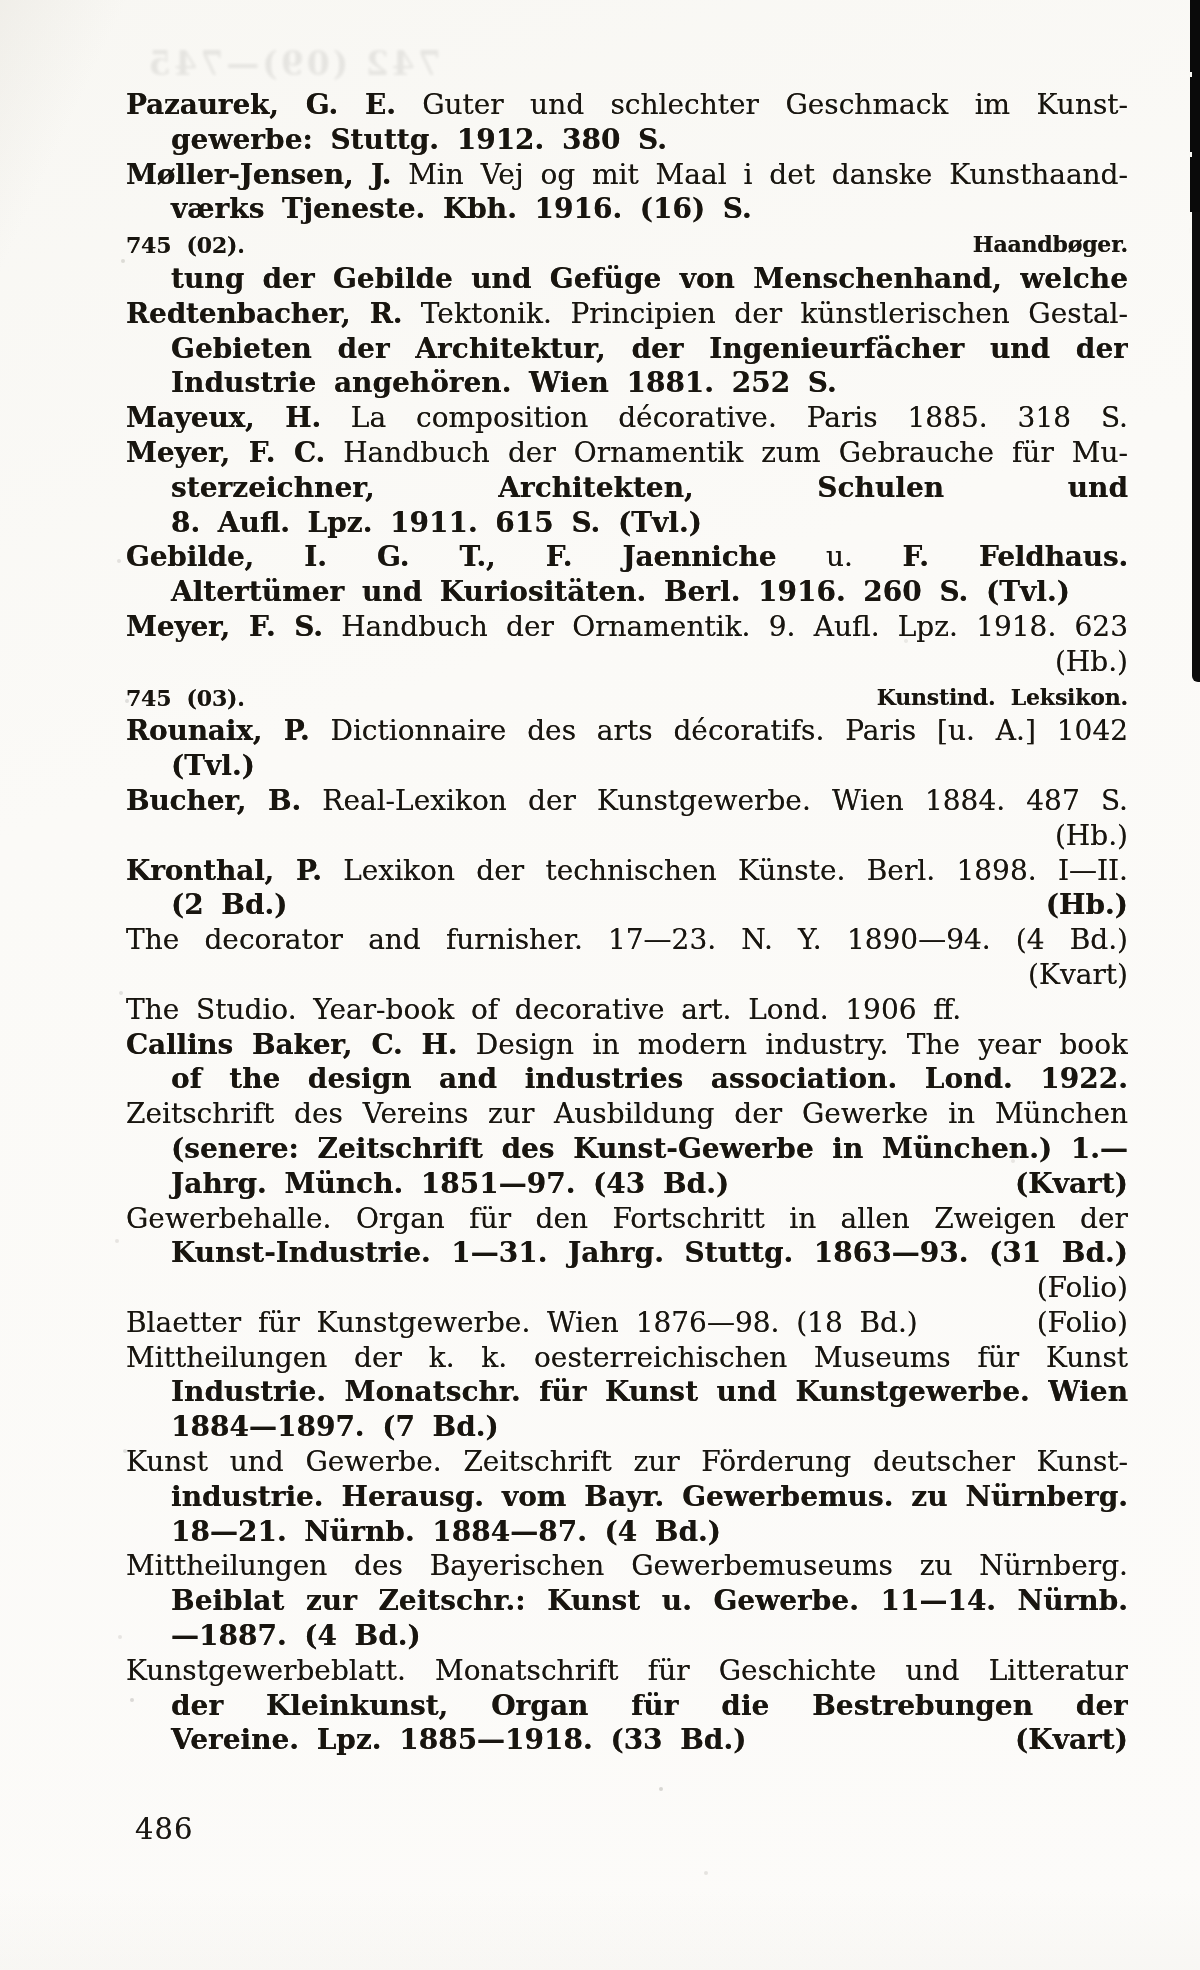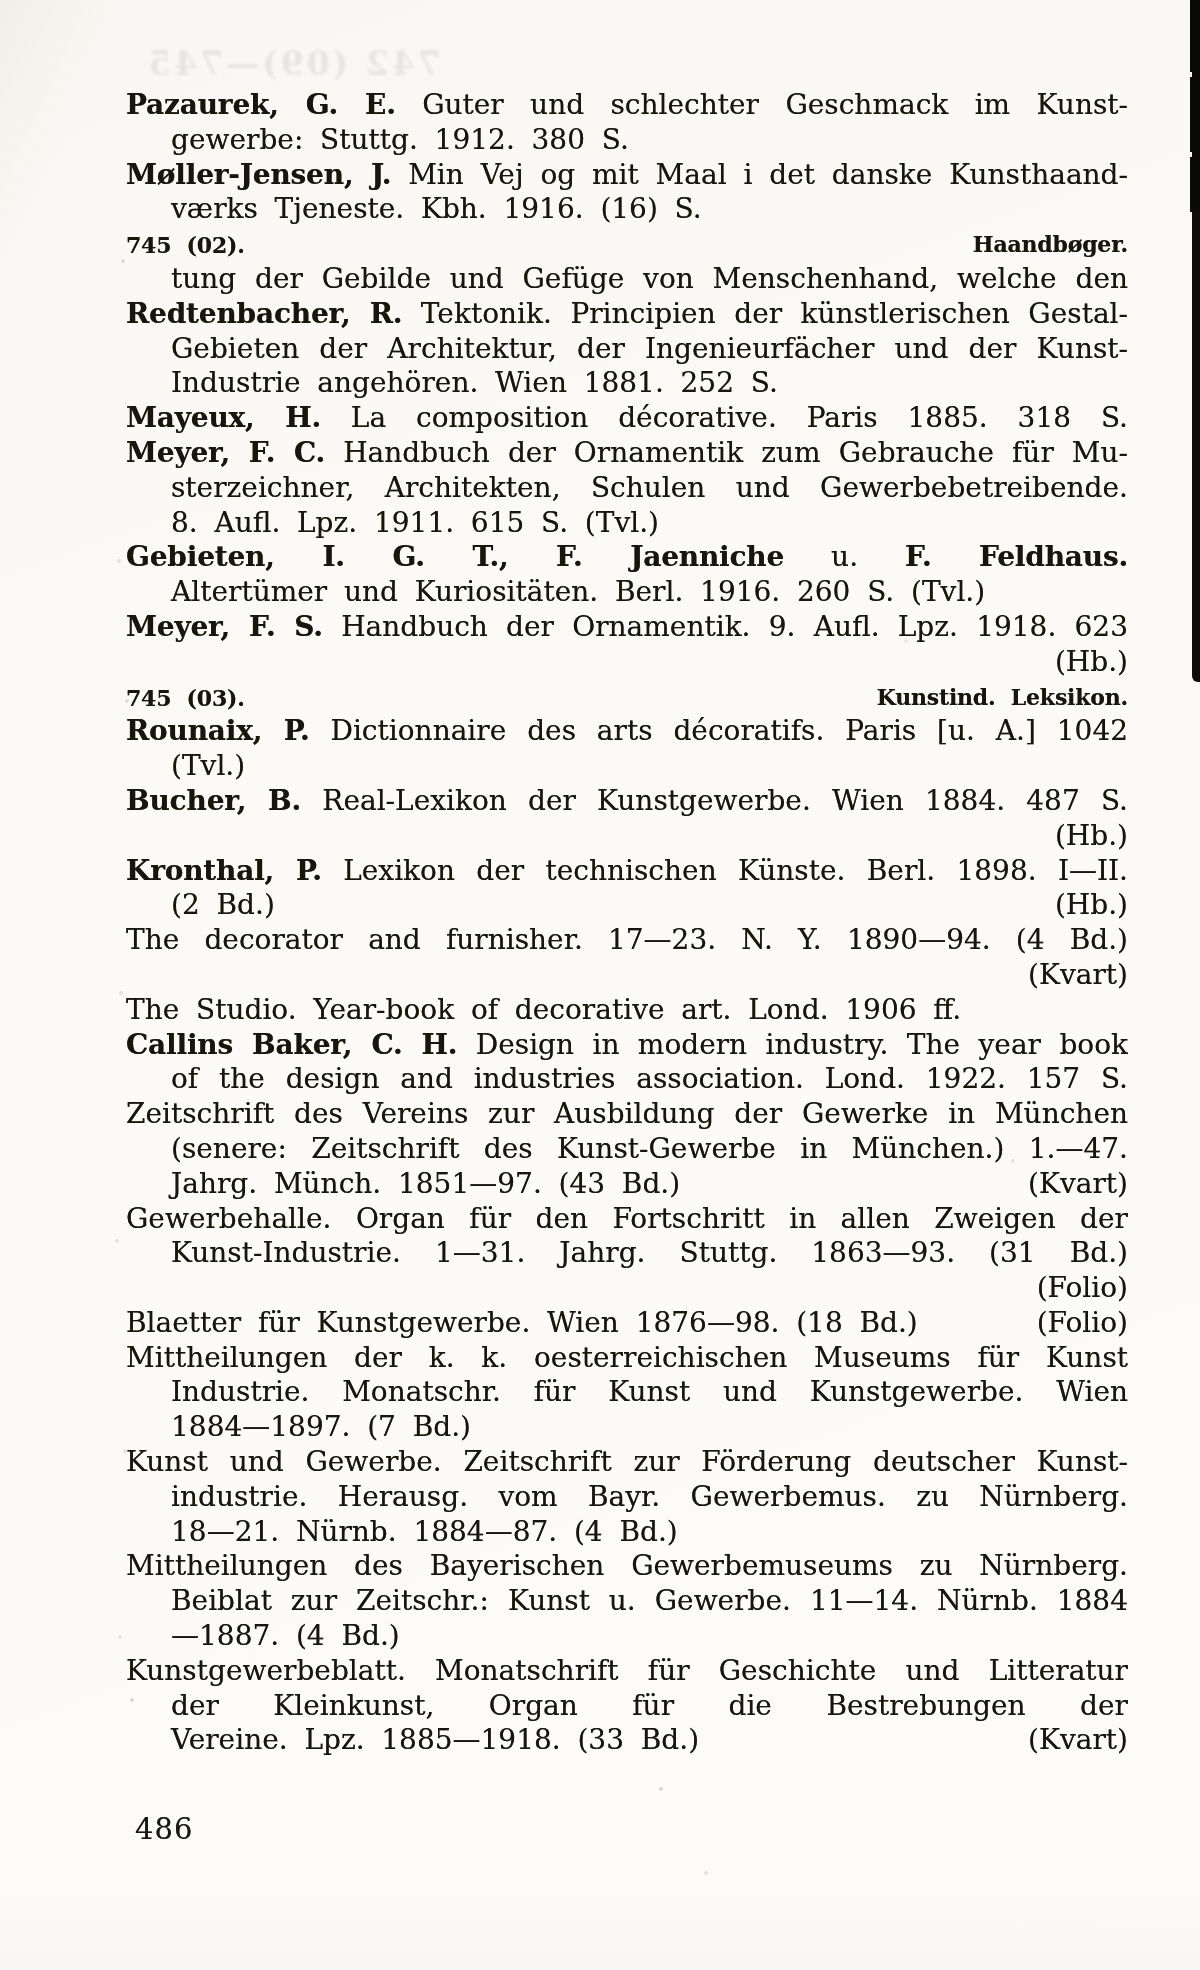--- a/index.html
+++ b/index.html
@@ -44,21 +44,21 @@
     color:#18150f;
     text-shadow:0 0 0.5px rgba(20,16,8,0.65);
     word-spacing:0.28em;
   }
   .line{
     position:relative;
     height:34.8px;
     overflow:hidden;
   }
   .line:not(.just){white-space:nowrap;}
-  .line.ind{padding-left:45px;}
+  .line.ind{padding-left:45px;font-weight:bold;}
   .line.just{text-align:justify;}
   .line.just::after{content:"";display:inline-block;width:100%;height:0;}
   .b{font-weight:bold;letter-spacing:-0.2px;}
   .hdr .b{font-size:22px;}
   .right{
     position:absolute; right:0; top:0;
     white-space:nowrap;
   }
   .page-number{
     position:absolute; left:135px; top:1812px; width:1002px;
@@ -100,21 +100,21 @@
       <div class="line ind"><span>værks Tjeneste. Kbh. 1916. (16) S.</span></div>
       <div class="line hdr"><span class="b">745 (02).</span><span class="right b">Haandbøger.</span></div>
       <div class="line ind just"><span>tung der Gebilde und Gefüge von Menschenhand, welche den</span></div>
       <div class="line just"><span class="b">Redtenbacher, R.</span><span> Tektonik. Principien der künstlerischen Gestal-</span></div>
       <div class="line ind just"><span>Gebieten der Architektur, der Ingenieurfächer und der Kunst-</span></div>
       <div class="line ind"><span>Industrie angehören. Wien 1881. 252 S.</span></div>
       <div class="line just"><span class="b">Mayeux, H.</span><span> La composition décorative. Paris 1885. 318 S.</span></div>
       <div class="line just"><span class="b">Meyer, F. C.</span><span> Handbuch der Ornamentik zum Gebrauche für Mu-</span></div>
       <div class="line ind just"><span>sterzeichner, Architekten, Schulen und Gewerbebetreibende.</span></div>
       <div class="line ind"><span>8. Aufl. Lpz. 1911. 615 S. (Tvl.)</span></div>
-      <div class="line just"><span class="b">Gebieten, I. G. T., F. Jaenniche</span><span> u. </span><span class="b">F. Feldhaus.</span></div>
+      <div class="line just"><span class="b">Gebilde, I. G. T., F. Jaenniche</span><span> u. </span><span class="b">F. Feldhaus.</span></div>
       <div class="line ind"><span>Altertümer und Kuriositäten. Berl. 1916. 260 S. (Tvl.)</span></div>
       <div class="line just"><span class="b">Meyer, F. S.</span><span> Handbuch der Ornamentik. 9. Aufl. Lpz. 1918. 623 S.</span></div>
       <div class="line">
         <span class="right">(Hb.)</span>
       </div>
       <div class="line hdr"><span class="b">745 (03).</span><span class="right b">Kunstind. Leksikon.</span></div>
       <div class="line just"><span class="b">Rounaix, P.</span><span> Dictionnaire des arts décoratifs. Paris [u. A.] 1042 S.</span></div>
       <div class="line ind"><span>(Tvl.)</span></div>
       <div class="line just"><span class="b">Bucher, B.</span><span> Real-Lexikon der Kunstgewerbe. Wien 1884. 487 S.</span></div>
       <div class="line">

